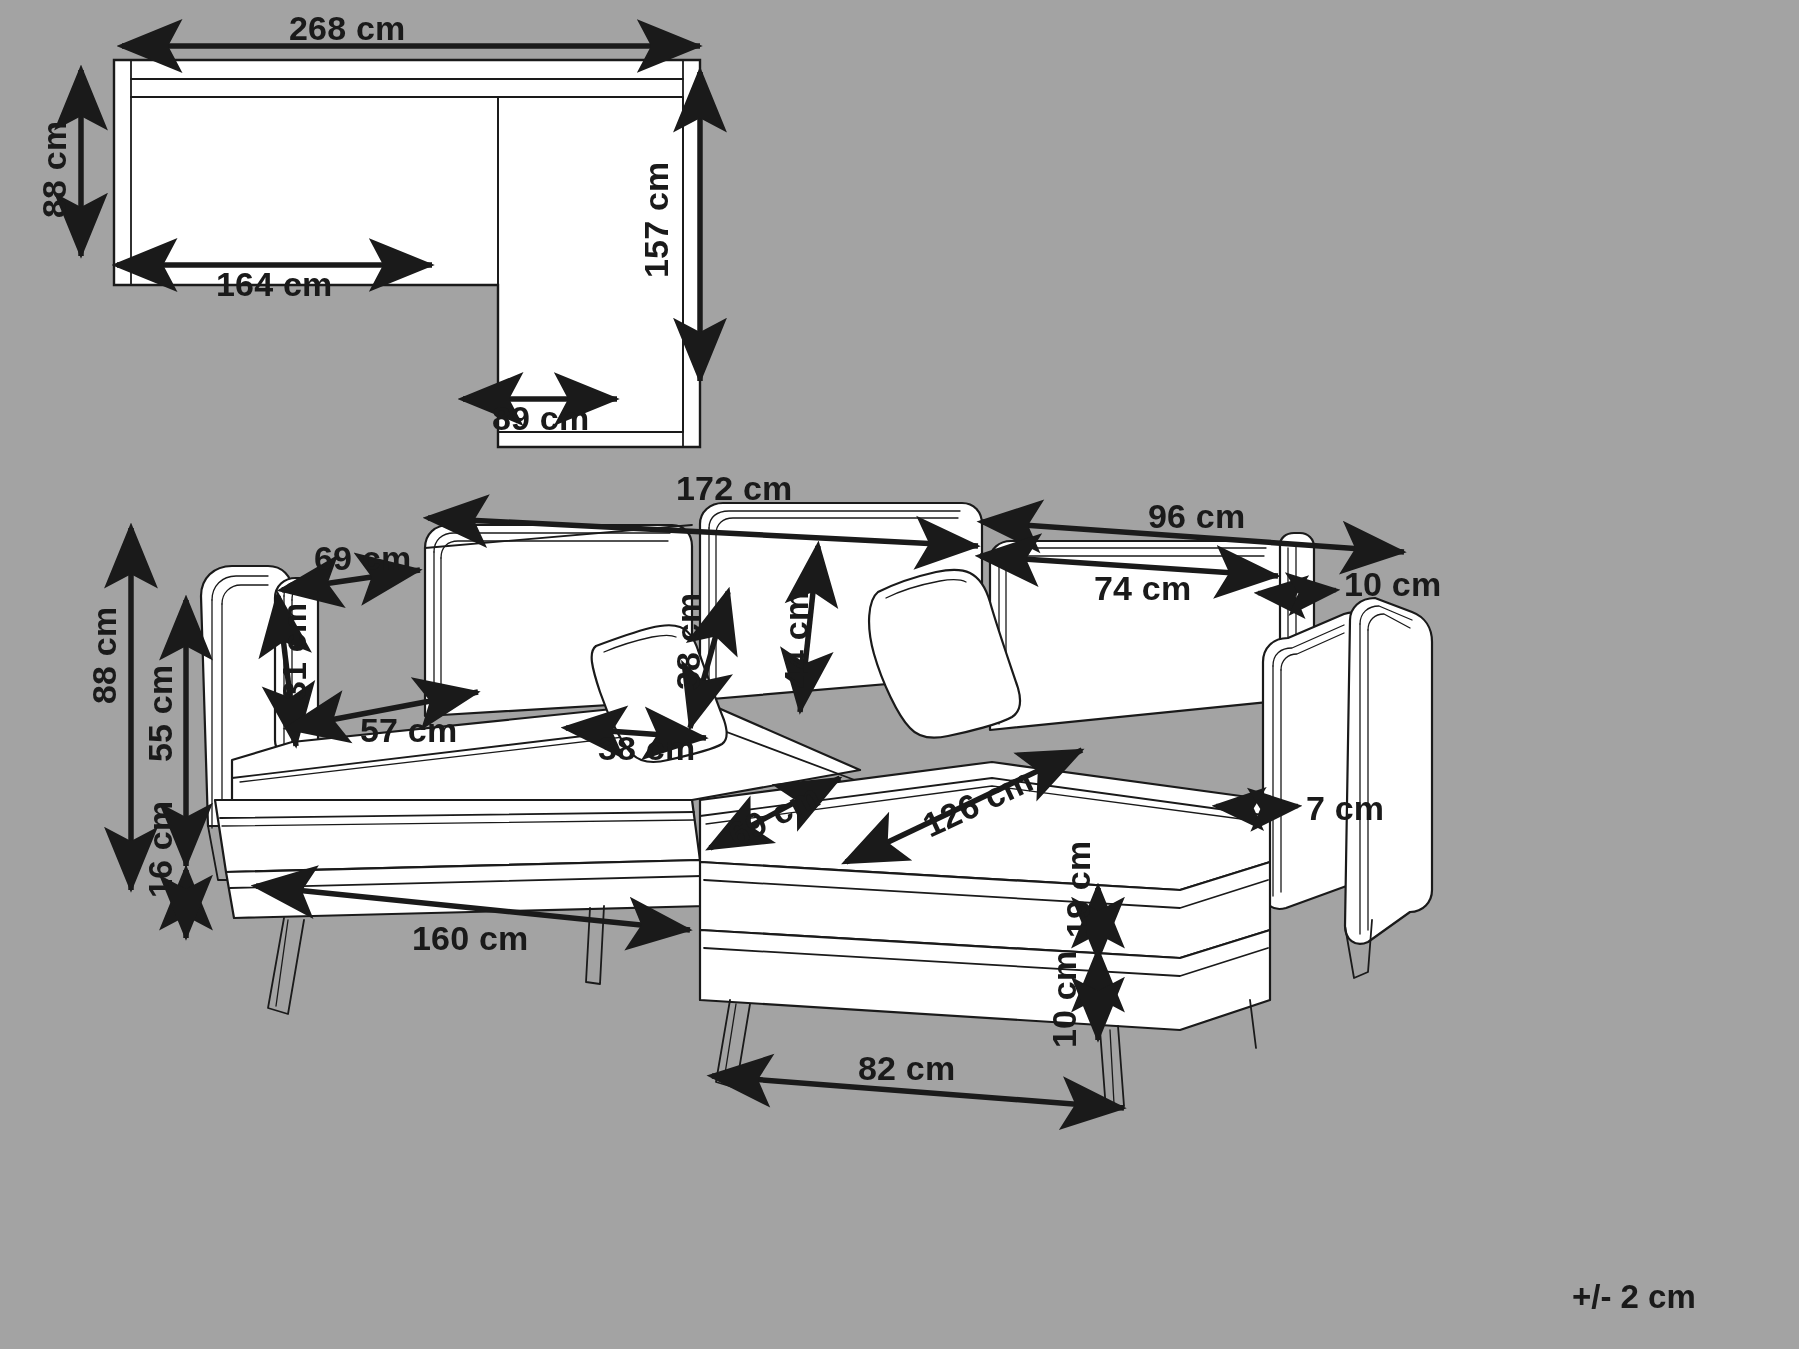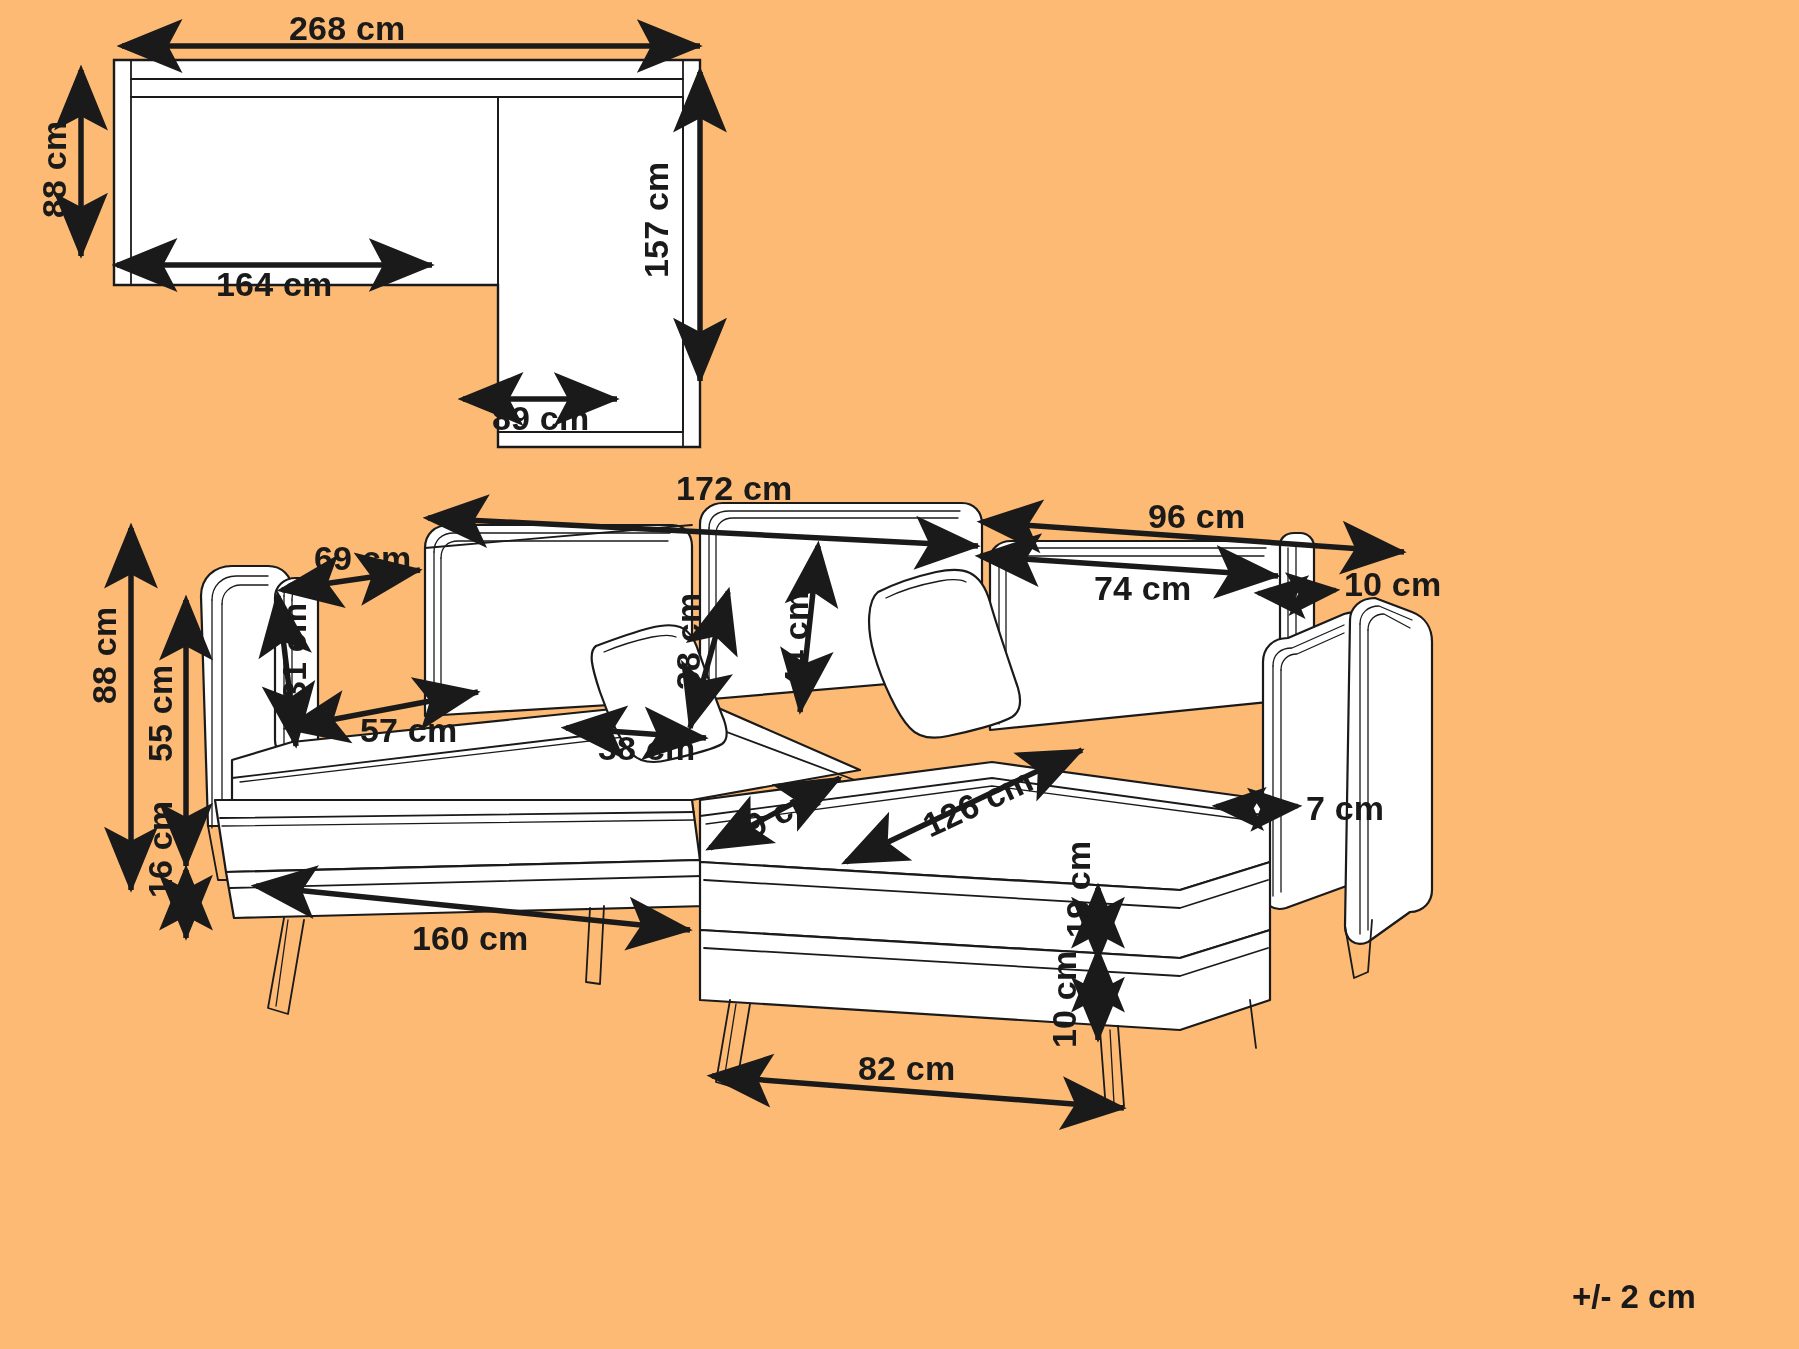--- a/index.html
+++ b/index.html
@@ -8,21 +8,21 @@
     padding: 0;
     background: #ffffff;
   }
   body {
     font-family: "Liberation Sans", sans-serif;
   }
   #sheet {
     position: relative;
     width: 1799px;
     height: 1349px;
-    background: #fdba74;
+    background: #a3a3a3;
     overflow: hidden;
   }
   #sheet svg {
     position: absolute;
     left: 0;
     top: 0;
     width: 1799px;
     height: 1349px;
   }
   .dimtext {

